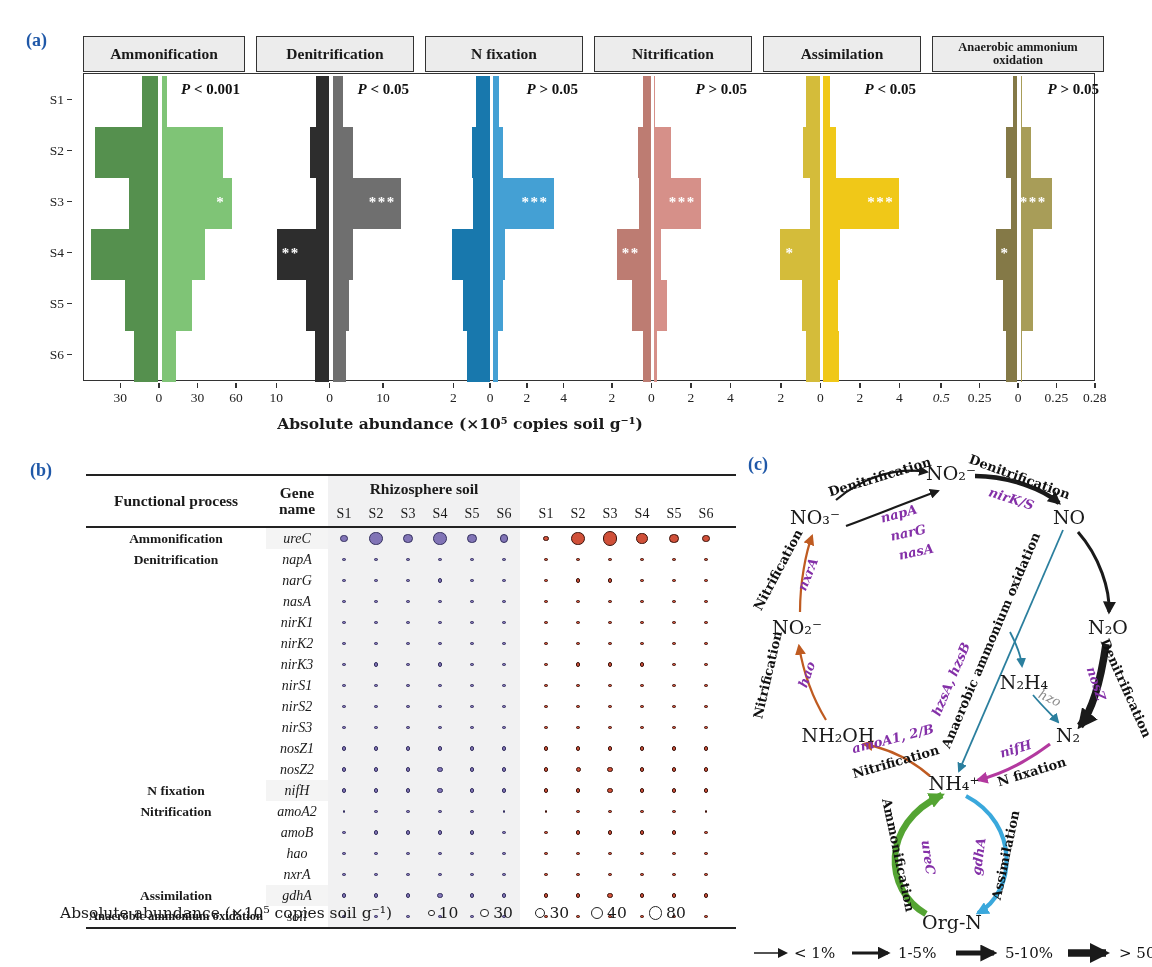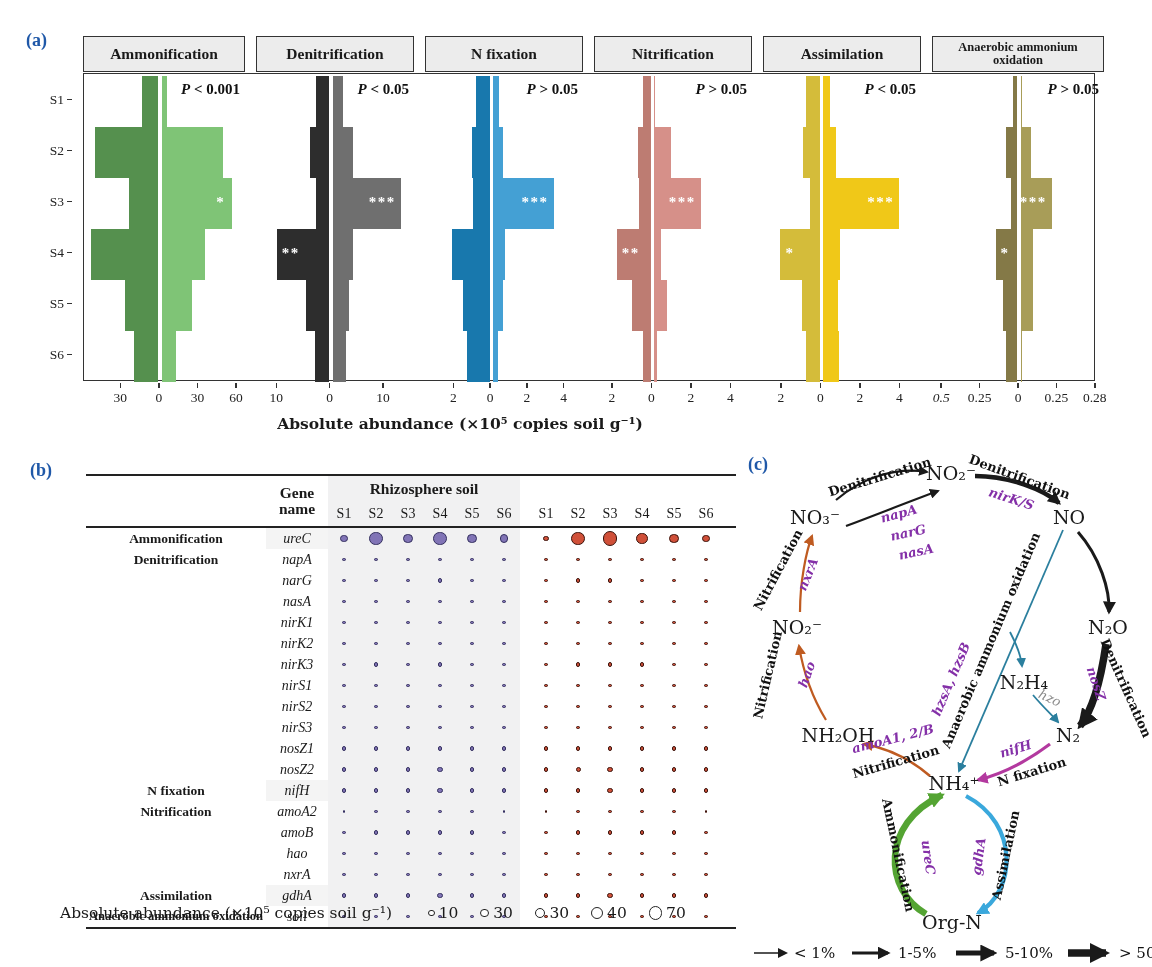--- a/index.html
+++ b/index.html
@@ -262,20 +262,21 @@
         </div>
       </div>
     </div>
   <div id="xlabel-a" class="uni">Absolute abundance (×10⁵ copies soil g⁻¹)</div>
 </div>
 
 <div id="panel-b">
   <div class="panel-letter" style="left:0;top:2px;">(b)</div>
   <div id="dot-table">
       <div class="thead">
+        <div class="hc" style="grid-area: 1 / 1 / span 2;">Functional process</div>
         <div class="hc" style="grid-area: 1 / 2 / span 2; text-align: center; line-height: 1.05;">Gene name</div>
         <div class="hc shade" style="grid-area: 1 / 3 / auto / span 6;">Rhizosphere soil</div>
         <div class="hs shade" style="grid-area: 2 / 3;">S1</div>
         <div class="hs" style="grid-area: 2 / 10;">S1</div>
         <div class="hs shade" style="grid-area: 2 / 4;">S2</div>
         <div class="hs" style="grid-area: 2 / 11;">S2</div>
         <div class="hs shade" style="grid-area: 2 / 5;">S3</div>
         <div class="hs" style="grid-area: 2 / 12;">S3</div>
         <div class="hs shade" style="grid-area: 2 / 6;">S4</div>
         <div class="hs" style="grid-area: 2 / 13;">S4</div>
@@ -1042,21 +1043,21 @@
       <span class="itm">
         <span class="circ" style="width: 10.5113px; height: 10.5113px;"></span>
         <span>30</span>
       </span>
       <span class="itm">
         <span class="circ" style="width: 11.9517px; height: 11.9517px;"></span>
         <span>40</span>
       </span>
       <span class="itm">
         <span class="circ" style="width: 13.2208px; height: 13.2208px;"></span>
-        <span>70</span>
+        <span>80</span>
       </span>
     </div>
 </div>
 
 <div id="panel-c">
   <div class="panel-letter" style="left:0;top:2px;">(c)</div>
   <svg width="404" height="515" viewBox="0 0 404 515">
     <defs>
       <marker id="ahBs" viewBox="0 0 10 10" refX="8" refY="5" markerWidth="10" markerHeight="10" orient="auto" markerUnits="userSpaceOnUse">
           <path d="M0,0L10,5L0,10z" fill="#1a1a1a"></path>

